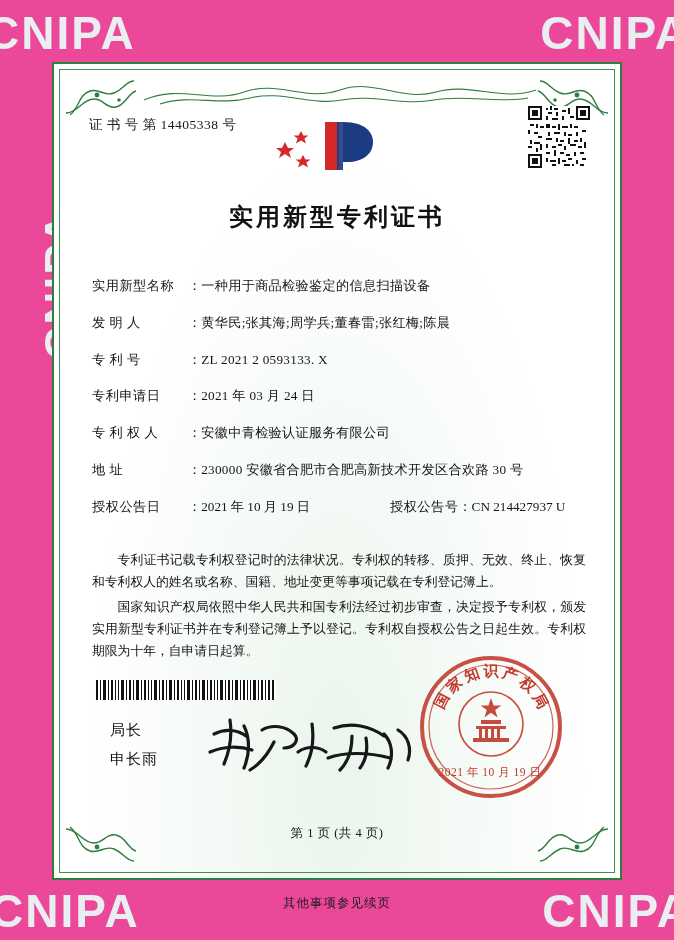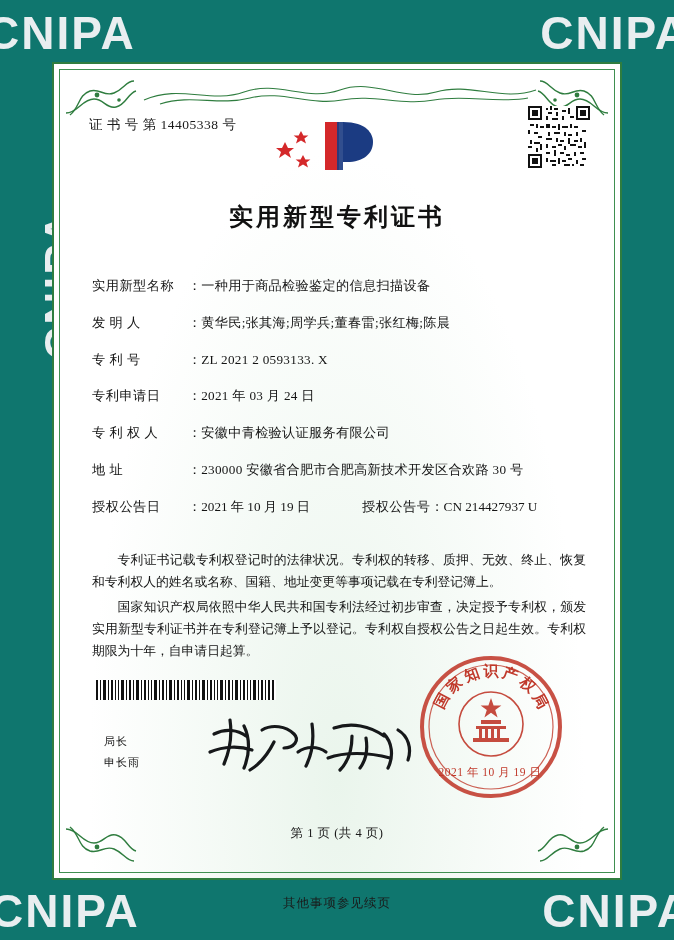--- a/index.html
+++ b/index.html
@@ -10,21 +10,21 @@
     width: 674px;
     height: 940px;
     background: #ffffff;
     font-family: "Liberation Serif", "DejaVu Serif", serif;
     overflow: hidden;
   }
   .page {
     position: relative;
     width: 674px;
     height: 940px;
-    background: #0f766e;
+    background: #ec4899;
     overflow: hidden;
   }
   
   .wm {
     position: absolute;
     color: #e9eef0;
     font-family: "Liberation Sans", sans-serif;
     font-weight: bold;
     font-size: 46px;
     letter-spacing: 2px;
@@ -120,21 +120,21 @@
     width: 96px;
     flex: 0 0 96px;
     letter-spacing: 0.5px;
     white-space: nowrap;
   }
   .f-colon { flex: 0 0 10px; }
   .f-value { flex: 1 1 auto; letter-spacing: 0.3px; }
   .row-inline { display: flex; align-items: baseline; }
   .f-label2 {
     flex: 0 0 auto;
-    margin-left: 52px;
+    margin-left: 80px;
     letter-spacing: 0.5px;
     white-space: nowrap;
   }
   .f-value2 { margin-left: 0; }
 
   .paragraphs {
     position: absolute;
     left: 38px;
     right: 34px;
     top: 485px;
@@ -149,23 +149,23 @@
   }
   .barcode {
     position: absolute;
     left: 42px;
     bottom: 178px;
     height: 20px;
     width: 180px;
   }
   .leader-block {
     position: absolute;
-    left: 50px;
+    left: 56px;
     bottom: 105px;
-    font-size: 11px;
+    font-size: 15px;
     line-height: 1.9;
     color: #111;
     letter-spacing: 1px;
   }
   .signature {
     position: absolute;
     left: 148px;
     bottom: 100px;
     width: 220px;
     height: 66px;

